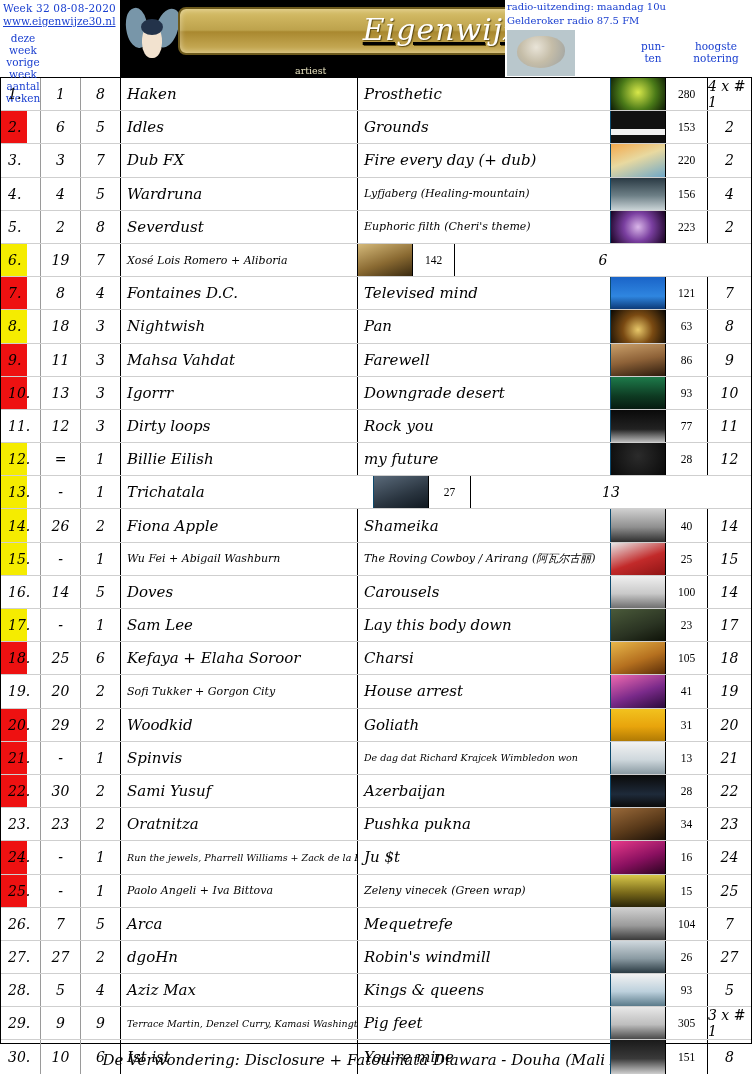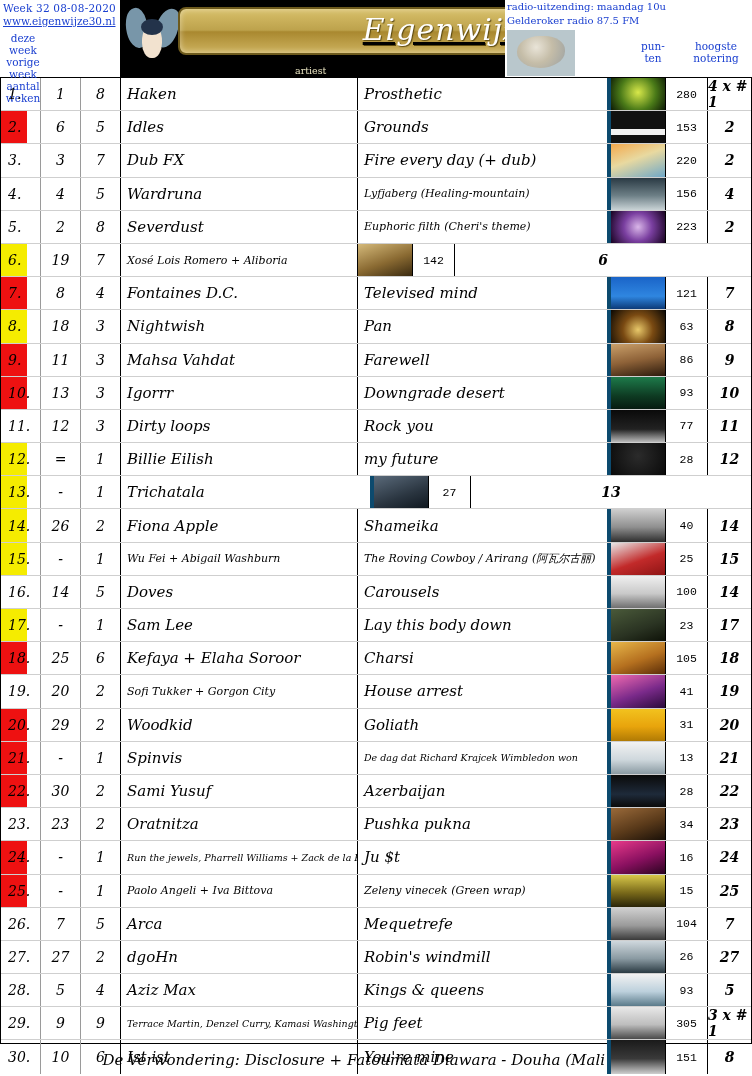--- a/index.html
+++ b/index.html
@@ -256,21 +256,21 @@
     font-size: 15px;
     white-space: nowrap;
     overflow: hidden;
   }
   .c-title {
     width: 253px;
     box-sizing: border-box;
     display: flex;
     align-items: center;
     padding-left: 6px;
-    border-right: 4px solid #0c4a6e;
+    border-right: 1px solid #0c4a6e;
     font-family: "DejaVu Serif", serif;
     font-style: italic;
     font-size: 15px;
     white-space: nowrap;
     overflow: hidden;
   }
   .c-art {
     width: 55px;
     box-sizing: border-box;
     border-right: 1px solid #000;
@@ -282,33 +282,32 @@
     position: absolute;
     left: 0; top: 0; right: 0; bottom: 0;
   }
   .c-pts {
     width: 42px;
     box-sizing: border-box;
     display: flex;
     align-items: center;
     justify-content: center;
     border-right: 1px solid #000;
-    font-family: Liberation Mono, monospace;
+    font-family: Liberation Serif, serif;
     font-size: 11.5px;
   }
   .c-high {
     flex: 1;
     box-sizing: border-box;
     display: flex;
     align-items: center;
     justify-content: center;
     font-family: "DejaVu Serif", serif;
     font-size: 14px;
     font-style: italic;
-    font-weight: bold;
   }
 
   
   .small { font-size: 11px; }
   .xsmall { font-size: 9.5px; }
 
   
   .c-pos .hl {
     position: absolute;
     left: 0; top: 0;

